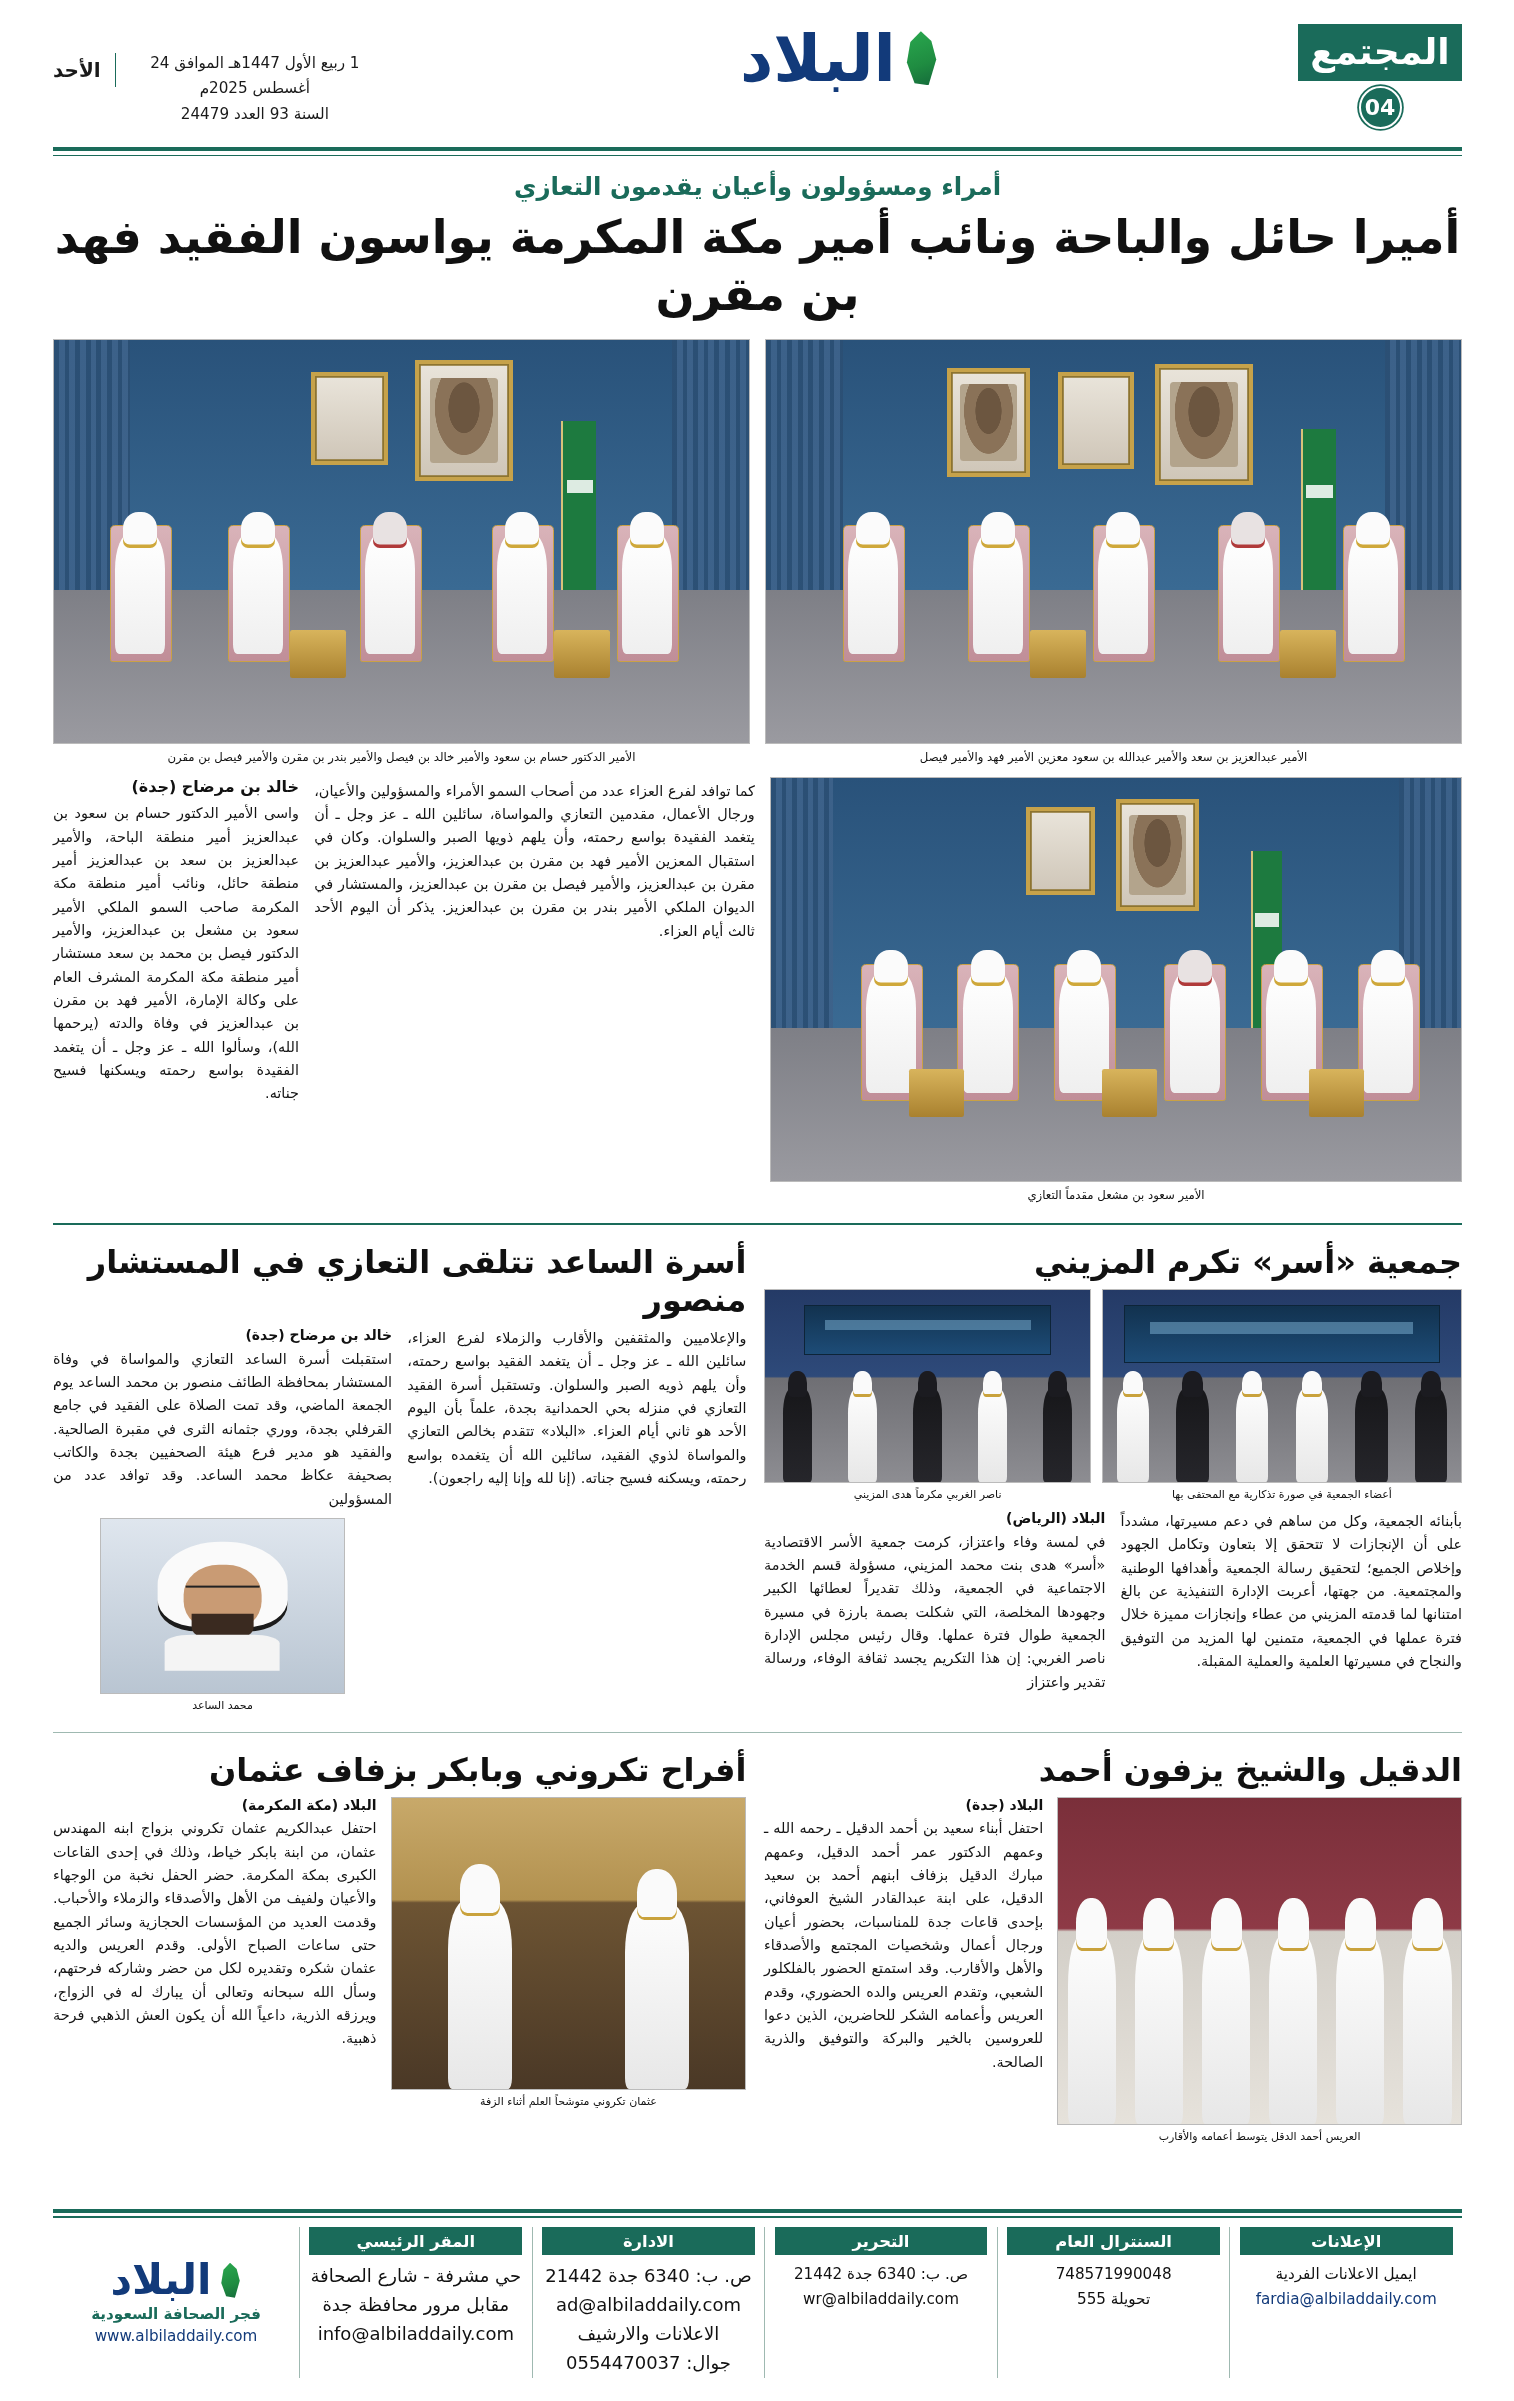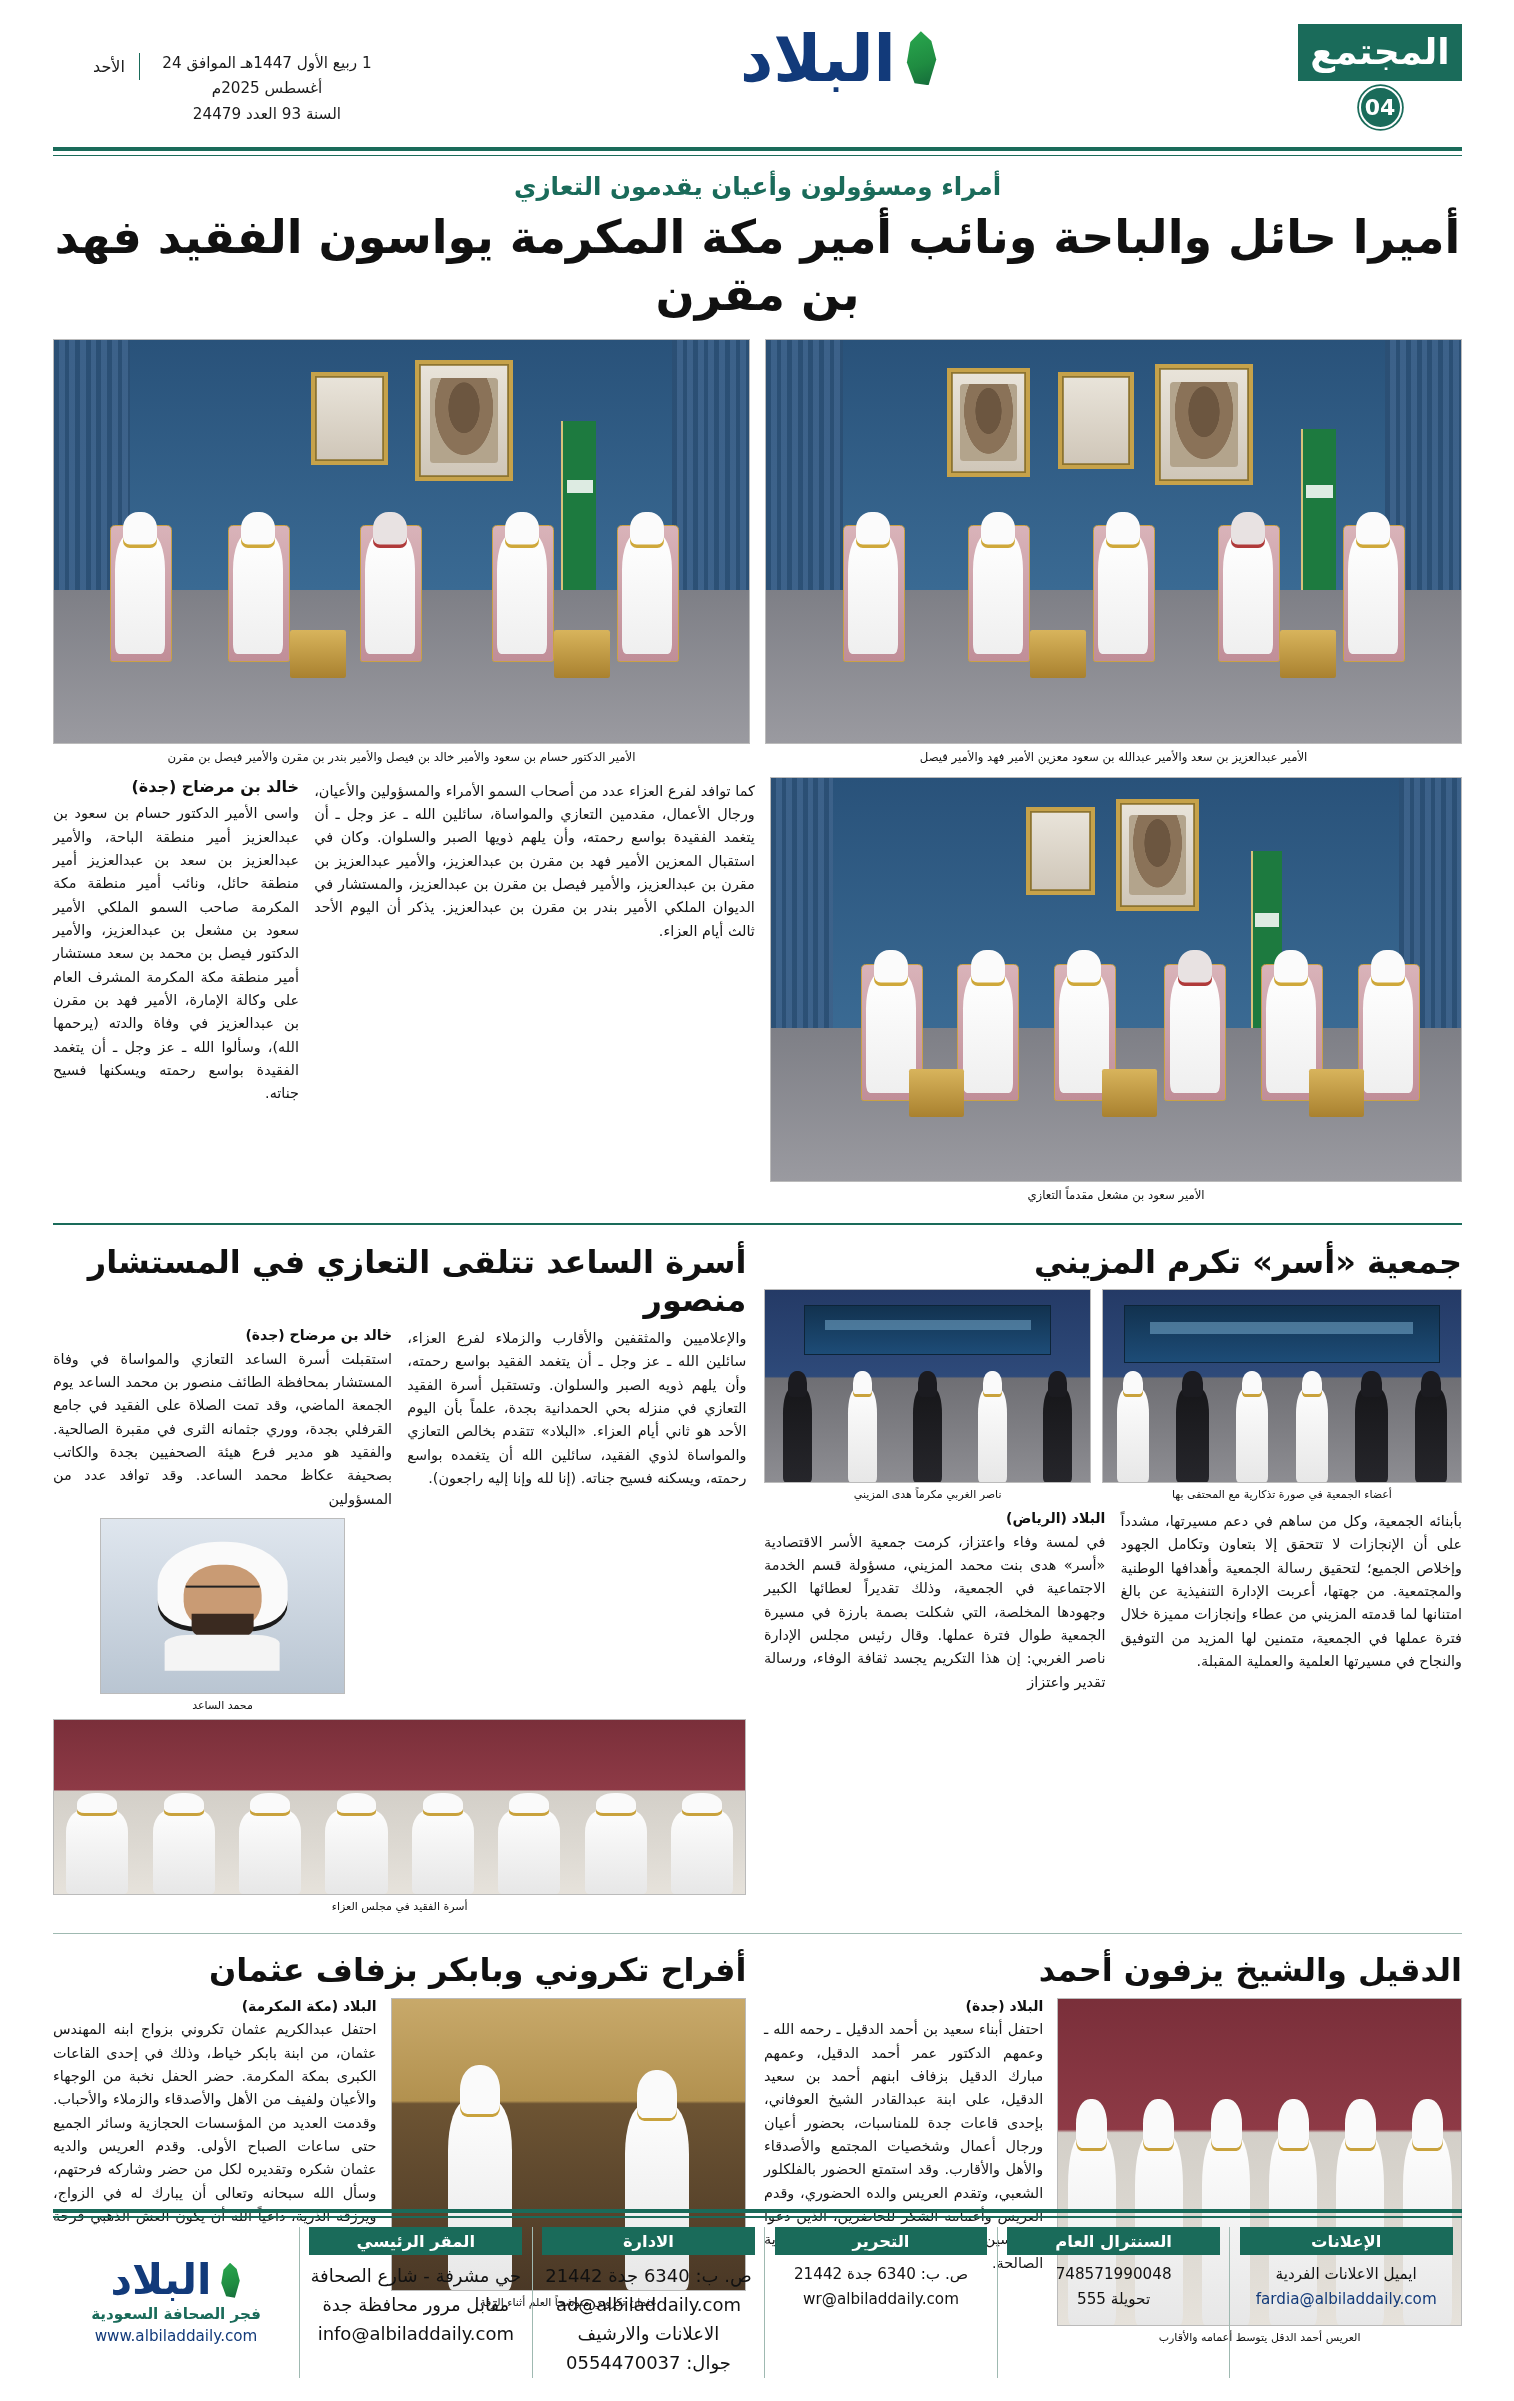--- a/index.html
+++ b/index.html
@@ -79,25 +79,24 @@
     line-height: 1.7;
     color: #1a1a1a;
     margin-top: 27px;
     display:flex;
     gap: 13px;
     justify-content: flex-end;
     align-items: flex-start;
   }
   .issue-info .dates { text-align: center; }
   .issue-info .weekday {
-    font-size: 16px; font-weight: normal;
+    font-size: 20px; font-weight: bold;
     border-right: 1.8px solid #1a6b5a;
     padding-right: 14px;
     margin-top: 2.3px;
-    margin-left: 40px;
   }
   .rule-thick {
     height: 4.1px; background: #1a6b5a; margin: 0 53px;
   }
   .rule-thin {
     height: 1.8px; background: #1a6b5a; margin: 3.5px 53px 0 53px;
   }
 
   
   .lead {
@@ -561,35 +560,20 @@
                 <div class="face"></div>
                 <div class="glasses"></div>
                 <div class="beard"></div>
                 <div class="thobe"></div>
               </div>
             </div>
             <div class="small-cap">محمد الساعد</div>
           </div>
         </div>
       </div>
-      <div>
-        <div class="ph group-white" style="height:176px">
-          <div class="figs">
-            <div class="fig"></div>
-            <div class="fig"></div>
-            <div class="fig"></div>
-            <div class="fig"></div>
-            <div class="fig"></div>
-            <div class="fig"></div>
-            <div class="fig"></div>
-            <div class="fig"></div>
-          </div>
-        </div>
-        <div class="small-cap">أسرة الفقيد في مجلس العزاء</div>
-      </div>
     </div>
   </div>
 
   <div class="divider-h thin"></div>
 
   <div class="mid">
 
     <div style="flex:0 0 698px">
       <div class="sec-title">الدقيل والشيخ يزفون أحمد</div>
       <div style="display:flex;gap:14px">

